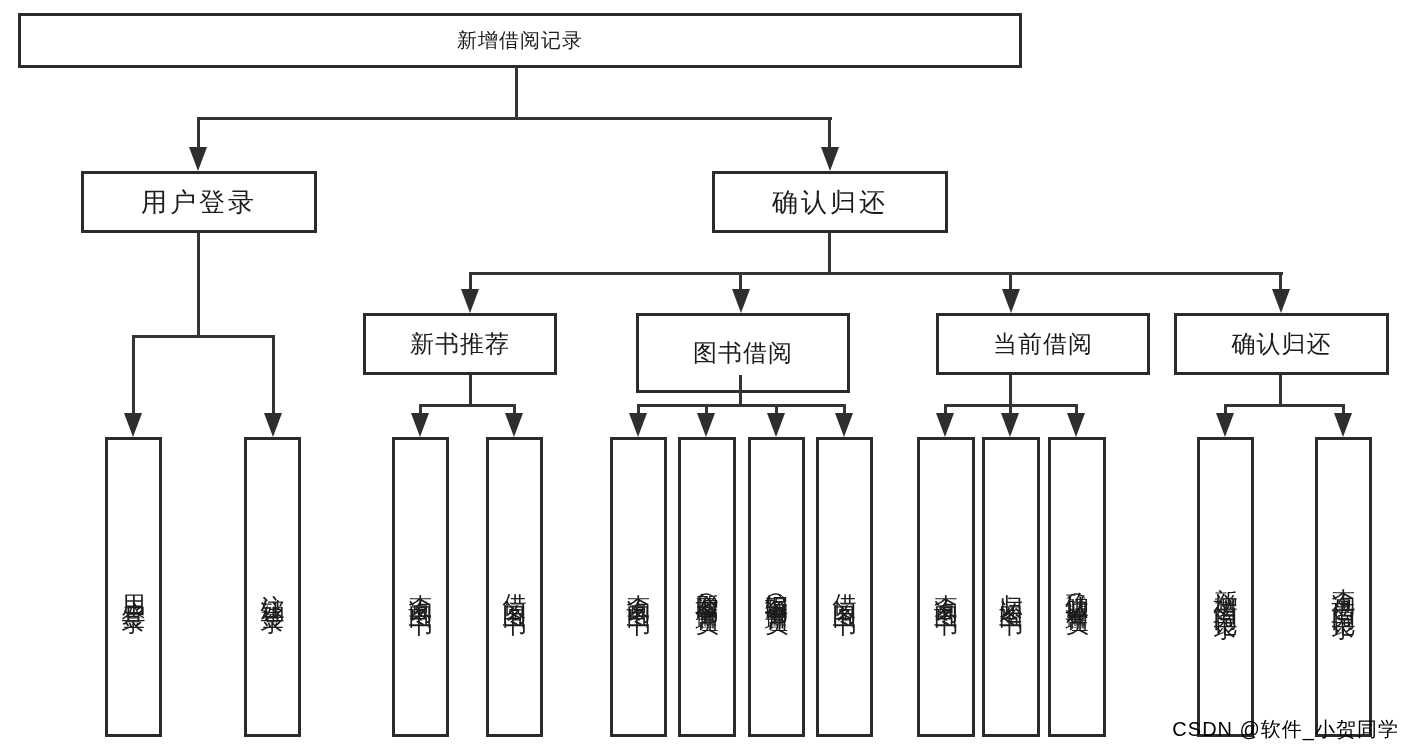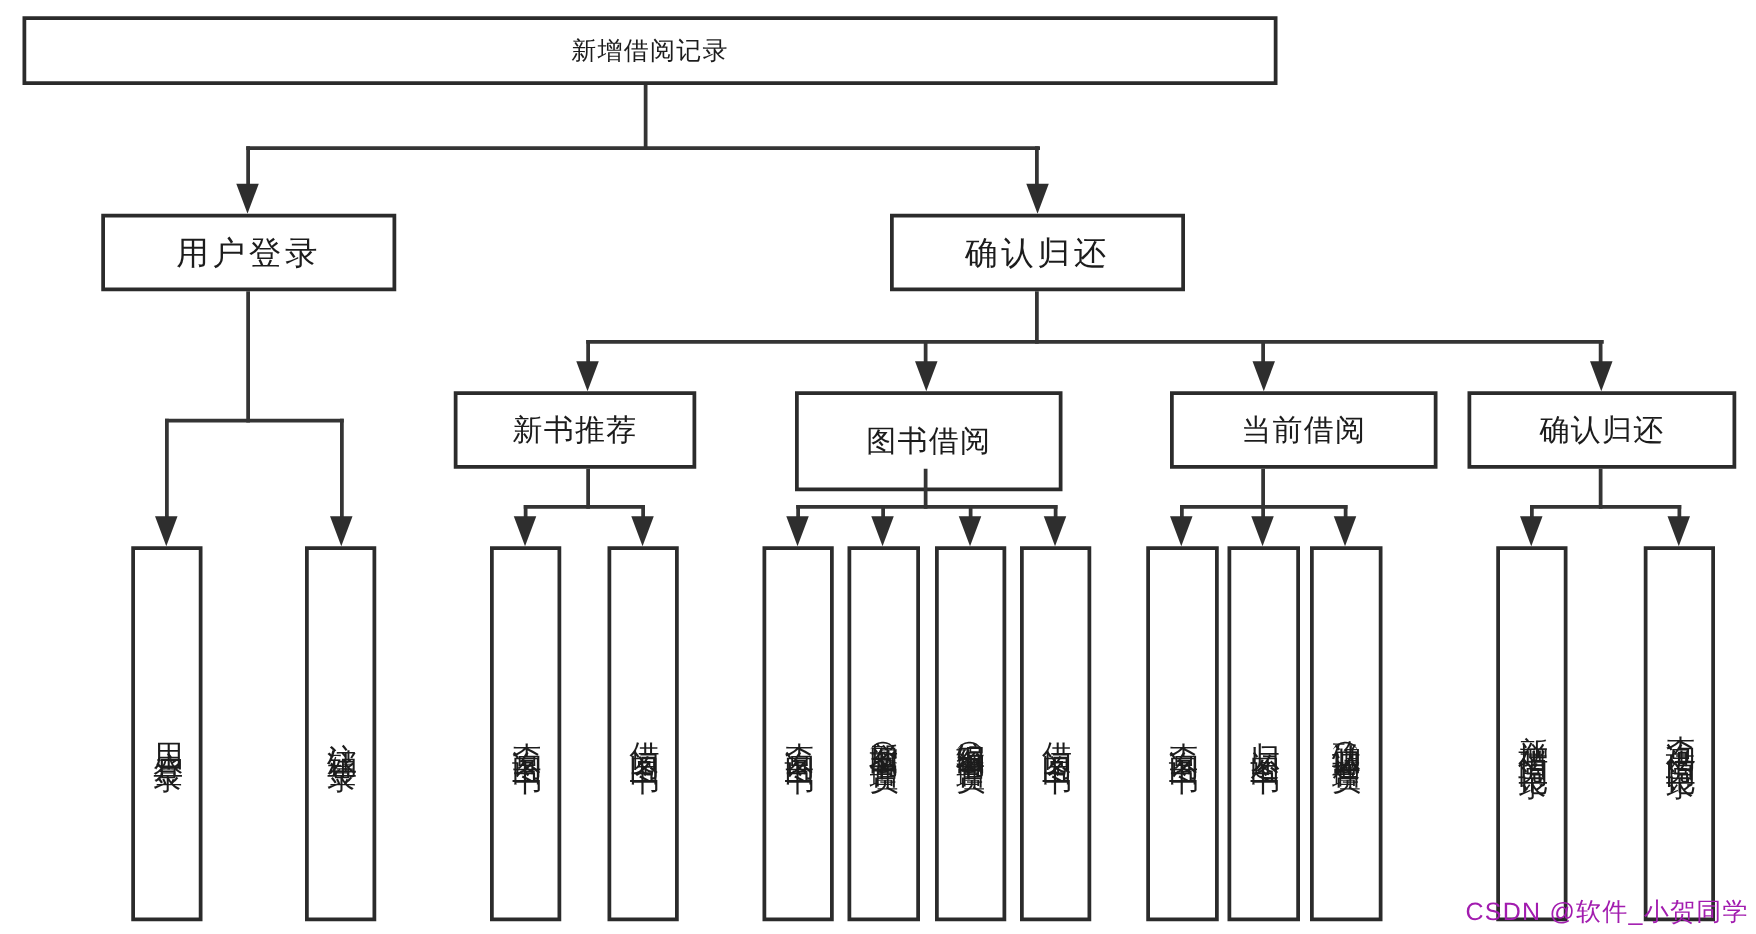--- a/index.html
+++ b/index.html
@@ -24,21 +24,21 @@
   .hline,.vline{position:absolute;background:#343434;}
   .hline{height:3px;}
   .vline{width:3px;}
   .arrow-down{
     position:absolute;width:0;height:0;
     border-left:9px solid transparent;border-right:9px solid transparent;
     border-top:24px solid #2e2e2e;
   }
   .watermark{
     position:absolute;right:6px;bottom:4px;
-    font-size:20px;color:#a21caf;letter-spacing:1px;white-space:nowrap;z-index:5;
+    font-size:20px;color:#000000;letter-spacing:1px;white-space:nowrap;z-index:5;
   }
 </style>
 </head>
 <body>
 
 <div class="canvas">
 
   <div class="box lv1" style="left:18px;top:13px;width:1004px;height:55px;">
     <span>新增借阅记录</span>
   </div>

